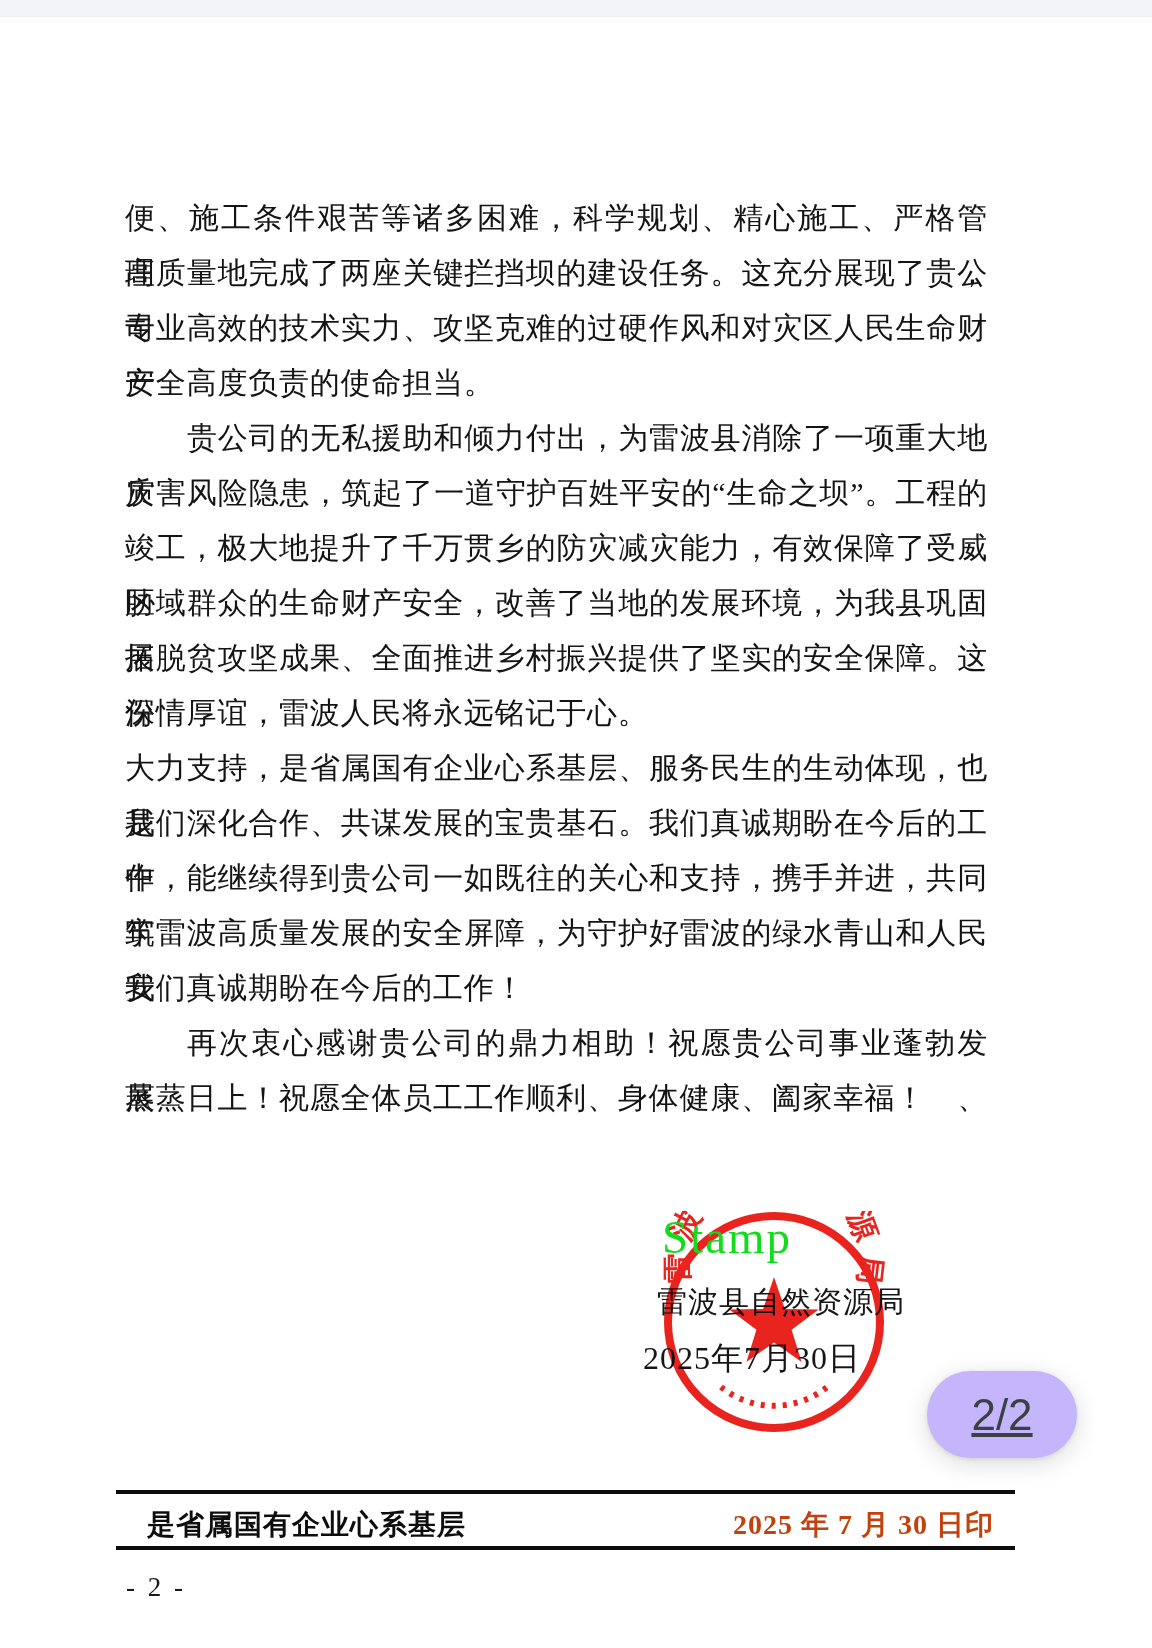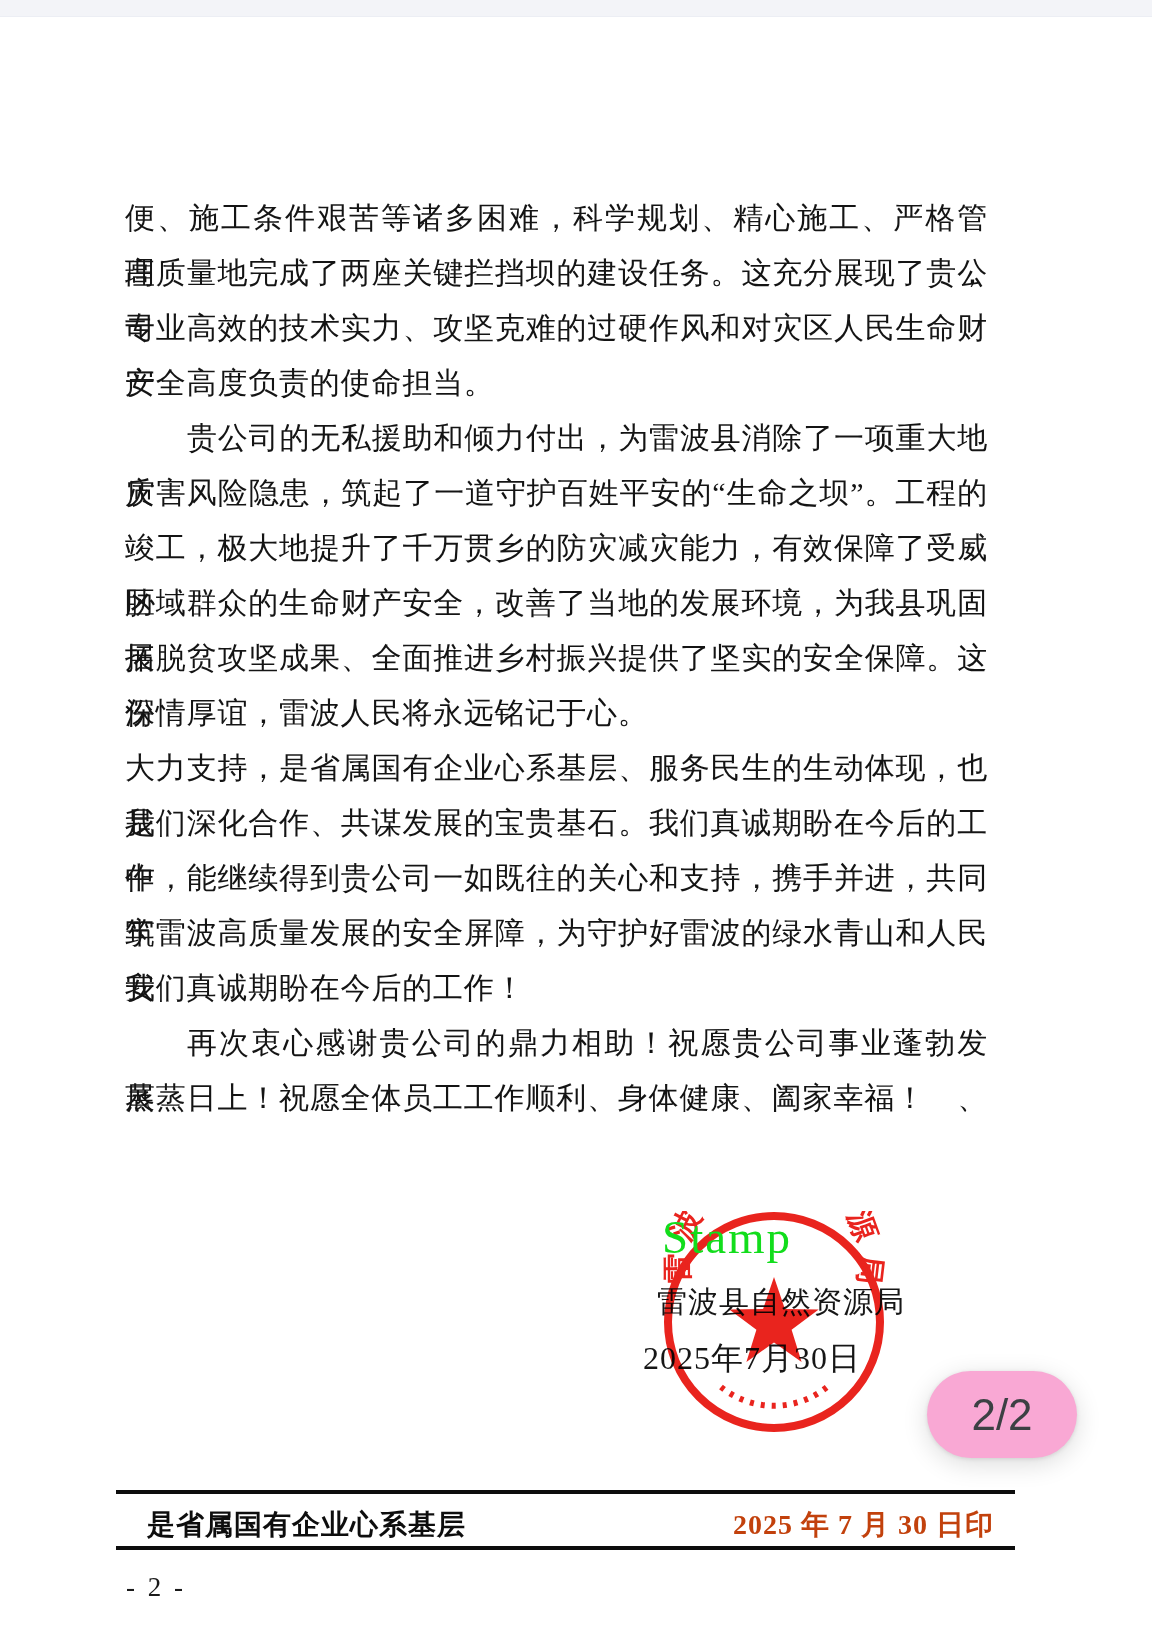--- a/index.html
+++ b/index.html
@@ -30,24 +30,24 @@
   
   .seal-wrap { position:absolute; left:663px; top:1211px; width:222px; height:222px; mix-blend-mode:multiply; opacity:.93; }
   .stamp-label {
     position:absolute; left:662px; top:1210px;
     font-size:47px; font-family:"Liberation Serif", serif;
     color:#12dd1c; letter-spacing:2px; z-index:5;
   }
   
   .page-pill {
     position:absolute; left:927px; top:1371px; width:150px; height:87px;
-    background:#f9a8d4; border-radius:44px;
+    background:#c4b5fd; border-radius:44px;
     box-shadow:0 1px 4px rgba(0,0,0,.10), 0 6px 26px rgba(0,0,0,.14);
     display:flex; align-items:center; justify-content:center;
-    font-family:"Liberation Sans", sans-serif; font-size:44px; color:#3c4043;
+    font-family:"Liberation Sans", sans-serif; font-size:44px; color:#3c4043;text-decoration:underline;
   }
   
   .foot-rule { position:absolute; left:116px; width:899px; height:4px; background:#0d0d0d; }
   .rule-top { top:1490px; }
   .rule-bottom { top:1546px; }
   .foot-office {
     position:absolute; left:147px; top:1506px; font-size:28px;
     font-weight:bold; letter-spacing:1px; color:#0d0d0d;
   }
   .foot-date {

